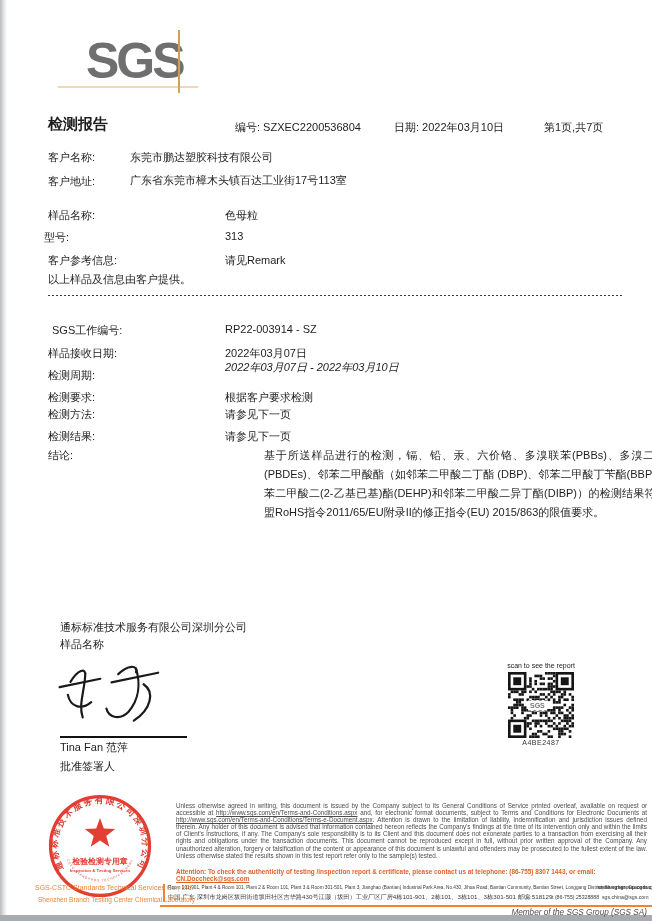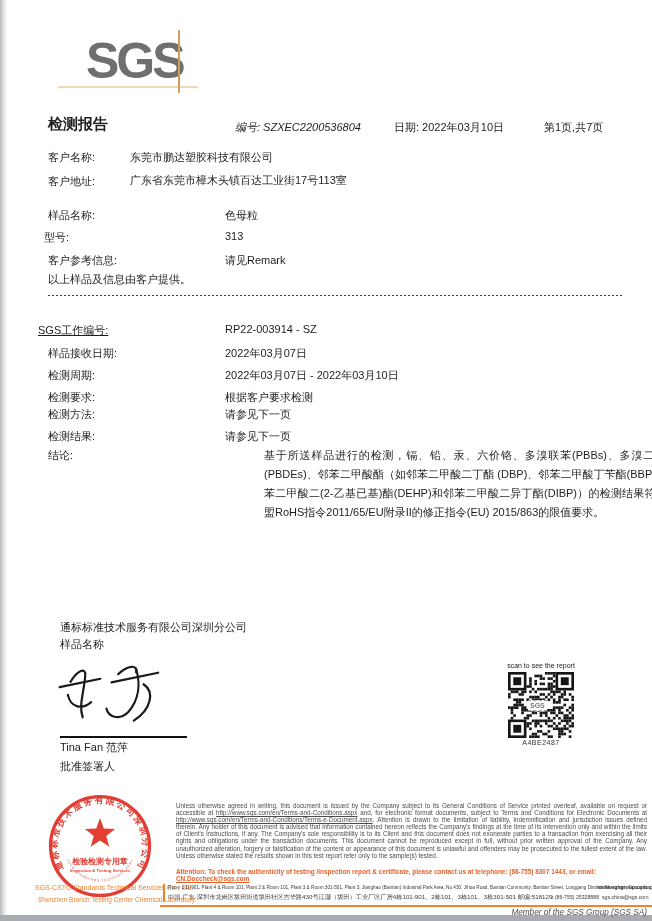--- a/index.html
+++ b/index.html
@@ -44,44 +44,44 @@
 <div>
 
   <div class="edge-left"></div>
   <div class="edge-bottom"></div>
 
   <div class="abs logo-text" style="left:86px;top:36px;">SGS</div>
   <div class="tan-h" style="left:58px;top:86px;width:140px;"></div>
   <div class="tan-v" style="left:178px;top:30px;height:63px;"></div>
 
   <div class="abs b" style="left:48px;top:115px;font-size:15px;">检测报告</div>
-  <div class="abs t11" style="left:235px;top:120px;font-style:italic;">编号: SZXEC2200536804</div>
+  <div class="abs t11" style="left:235px;top:120px;">编号: SZXEC2200536804</div>
   <div class="abs t11" style="left:394px;top:120px;">日期: 2022年03月10日</div>
   <div class="abs t11" style="left:544px;top:120px;">第1页,共7页</div>
 
   <div class="abs t11" style="left:48px;top:150px;">客户名称:</div>
   <div class="abs t11" style="left:130px;top:150px;">东莞市鹏达塑胶科技有限公司</div>
   <div class="abs t11" style="left:48px;top:174px;">客户地址:</div>
   <div class="abs t11" style="left:130px;top:173px;">广东省东莞市樟木头镇百达工业街17号113室</div>
   <div class="abs t11" style="left:48px;top:208px;">样品名称:</div>
   <div class="abs t11" style="left:225px;top:208px;">色母粒</div>
   <div class="abs t11" style="left:44px;top:230px;">型号:</div>
   <div class="abs t11" style="left:225px;top:230px;">313</div>
   <div class="abs t11" style="left:48px;top:253px;">客户参考信息:</div>
   <div class="abs t11" style="left:225px;top:253px;">请见Remark</div>
   <div class="abs t11" style="left:48px;top:272px;">以上样品及信息由客户提供。</div>
 
   <div class="dashline" style="left:48px;top:295px;width:575px;"></div>
 
-  <div class="abs t11" style="left:38px;top:323px;text-decoration:underline;">SGS工作编号:</div>
+  <div class="abs t11" style="left:52px;top:323px;">SGS工作编号:</div>
   <div class="abs t11" style="left:225px;top:323px;">RP22-003914 - SZ</div>
   <div class="abs t11" style="left:48px;top:346px;">样品接收日期:</div>
   <div class="abs t11" style="left:225px;top:346px;">2022年03月07日</div>
   <div class="abs t11" style="left:48px;top:368px;">检测周期:</div>
-  <div class="abs t11" style="left:225px;top:368px;">2022年03月07日 - 2022年03月10日</div>
+  <div class="abs t11" style="left:225px;top:360px;font-style:italic;">2022年03月07日 - 2022年03月10日</div>
   <div class="abs t11" style="left:48px;top:390px;">检测要求:</div>
   <div class="abs t11" style="left:225px;top:390px;">根据客户要求检测</div>
   <div class="abs t11" style="left:48px;top:407px;">检测方法:</div>
   <div class="abs t11" style="left:225px;top:407px;">请参见下一页</div>
   <div class="abs t11" style="left:48px;top:429px;text-align:right;">检测结果:</div>
   <div class="abs t11" style="left:225px;top:429px;">请参见下一页</div>
   <div class="abs t11" style="left:48px;top:448px;">结论:</div>
   <div class="conclusion" style="left:225px;top:446px;">基于所送样品进行的检测，镉、铅、汞、六价铬、多溴联苯(PBBs)、多溴二苯醚(PBDEs)、邻苯二甲酸酯（如邻苯二甲酸二丁酯 (DBP)、邻苯二甲酸丁苄酯(BBP)、邻苯二甲酸二(2-乙基已基)酯(DEHP)和邻苯二甲酸二异丁酯(DIBP)）的检测结果符合欧盟RoHS指令2011/65/EU附录II的修正指令(EU) 2015/863的限值要求。</div>
 
   <div class="abs t11" style="left:60px;top:620px;">通标标准技术服务有限公司深圳分公司</div>

